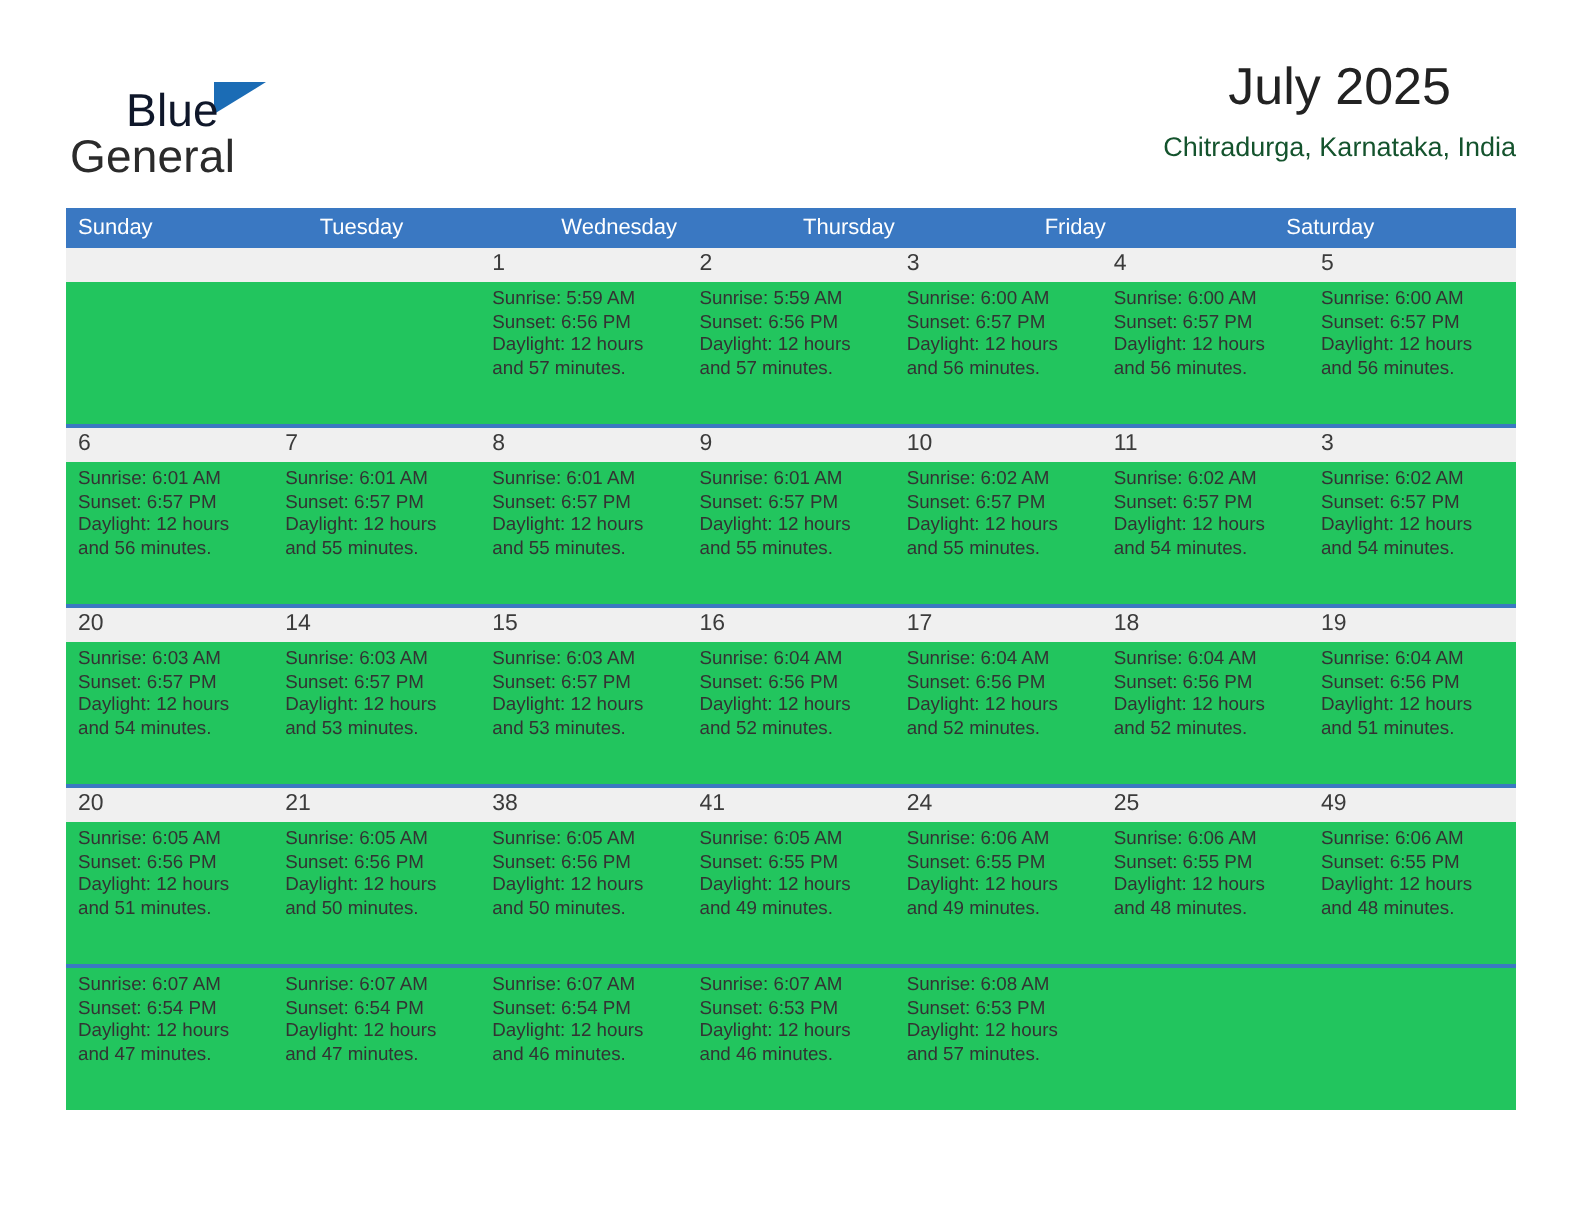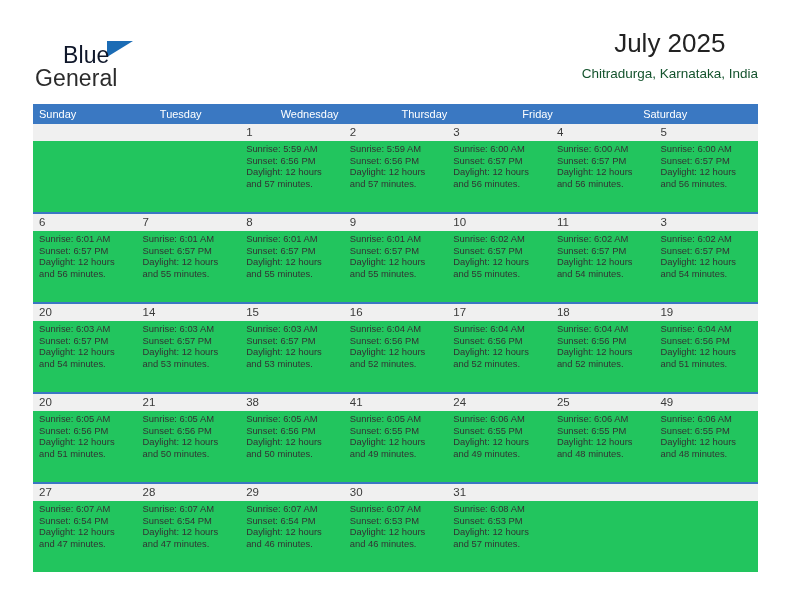--- a/index.html
+++ b/index.html
@@ -373,29 +373,20 @@
             </div>
             <div class="body-cell">
               <div class="line">Sunrise: 6:06 AM</div>
               <div class="line">Sunset: 6:55 PM</div>
               <div class="line">Daylight: 12 hours</div>
               <div class="line">and 48 minutes.</div>
             </div>
           </div>
         </div>
         <div class="week">
-          <div class="week-numbers">
-            <div class="num-cell">27</div>
-            <div class="num-cell">28</div>
-            <div class="num-cell">29</div>
-            <div class="num-cell">30</div>
-            <div class="num-cell">31</div>
-            <div class="num-cell empty"></div>
-            <div class="num-cell empty"></div>
-          </div>
           <div class="week-body">
             <div class="body-cell">
               <div class="line">Sunrise: 6:07 AM</div>
               <div class="line">Sunset: 6:54 PM</div>
               <div class="line">Daylight: 12 hours</div>
               <div class="line">and 47 minutes.</div>
             </div>
             <div class="body-cell">
               <div class="line">Sunrise: 6:07 AM</div>
               <div class="line">Sunset: 6:54 PM</div>

